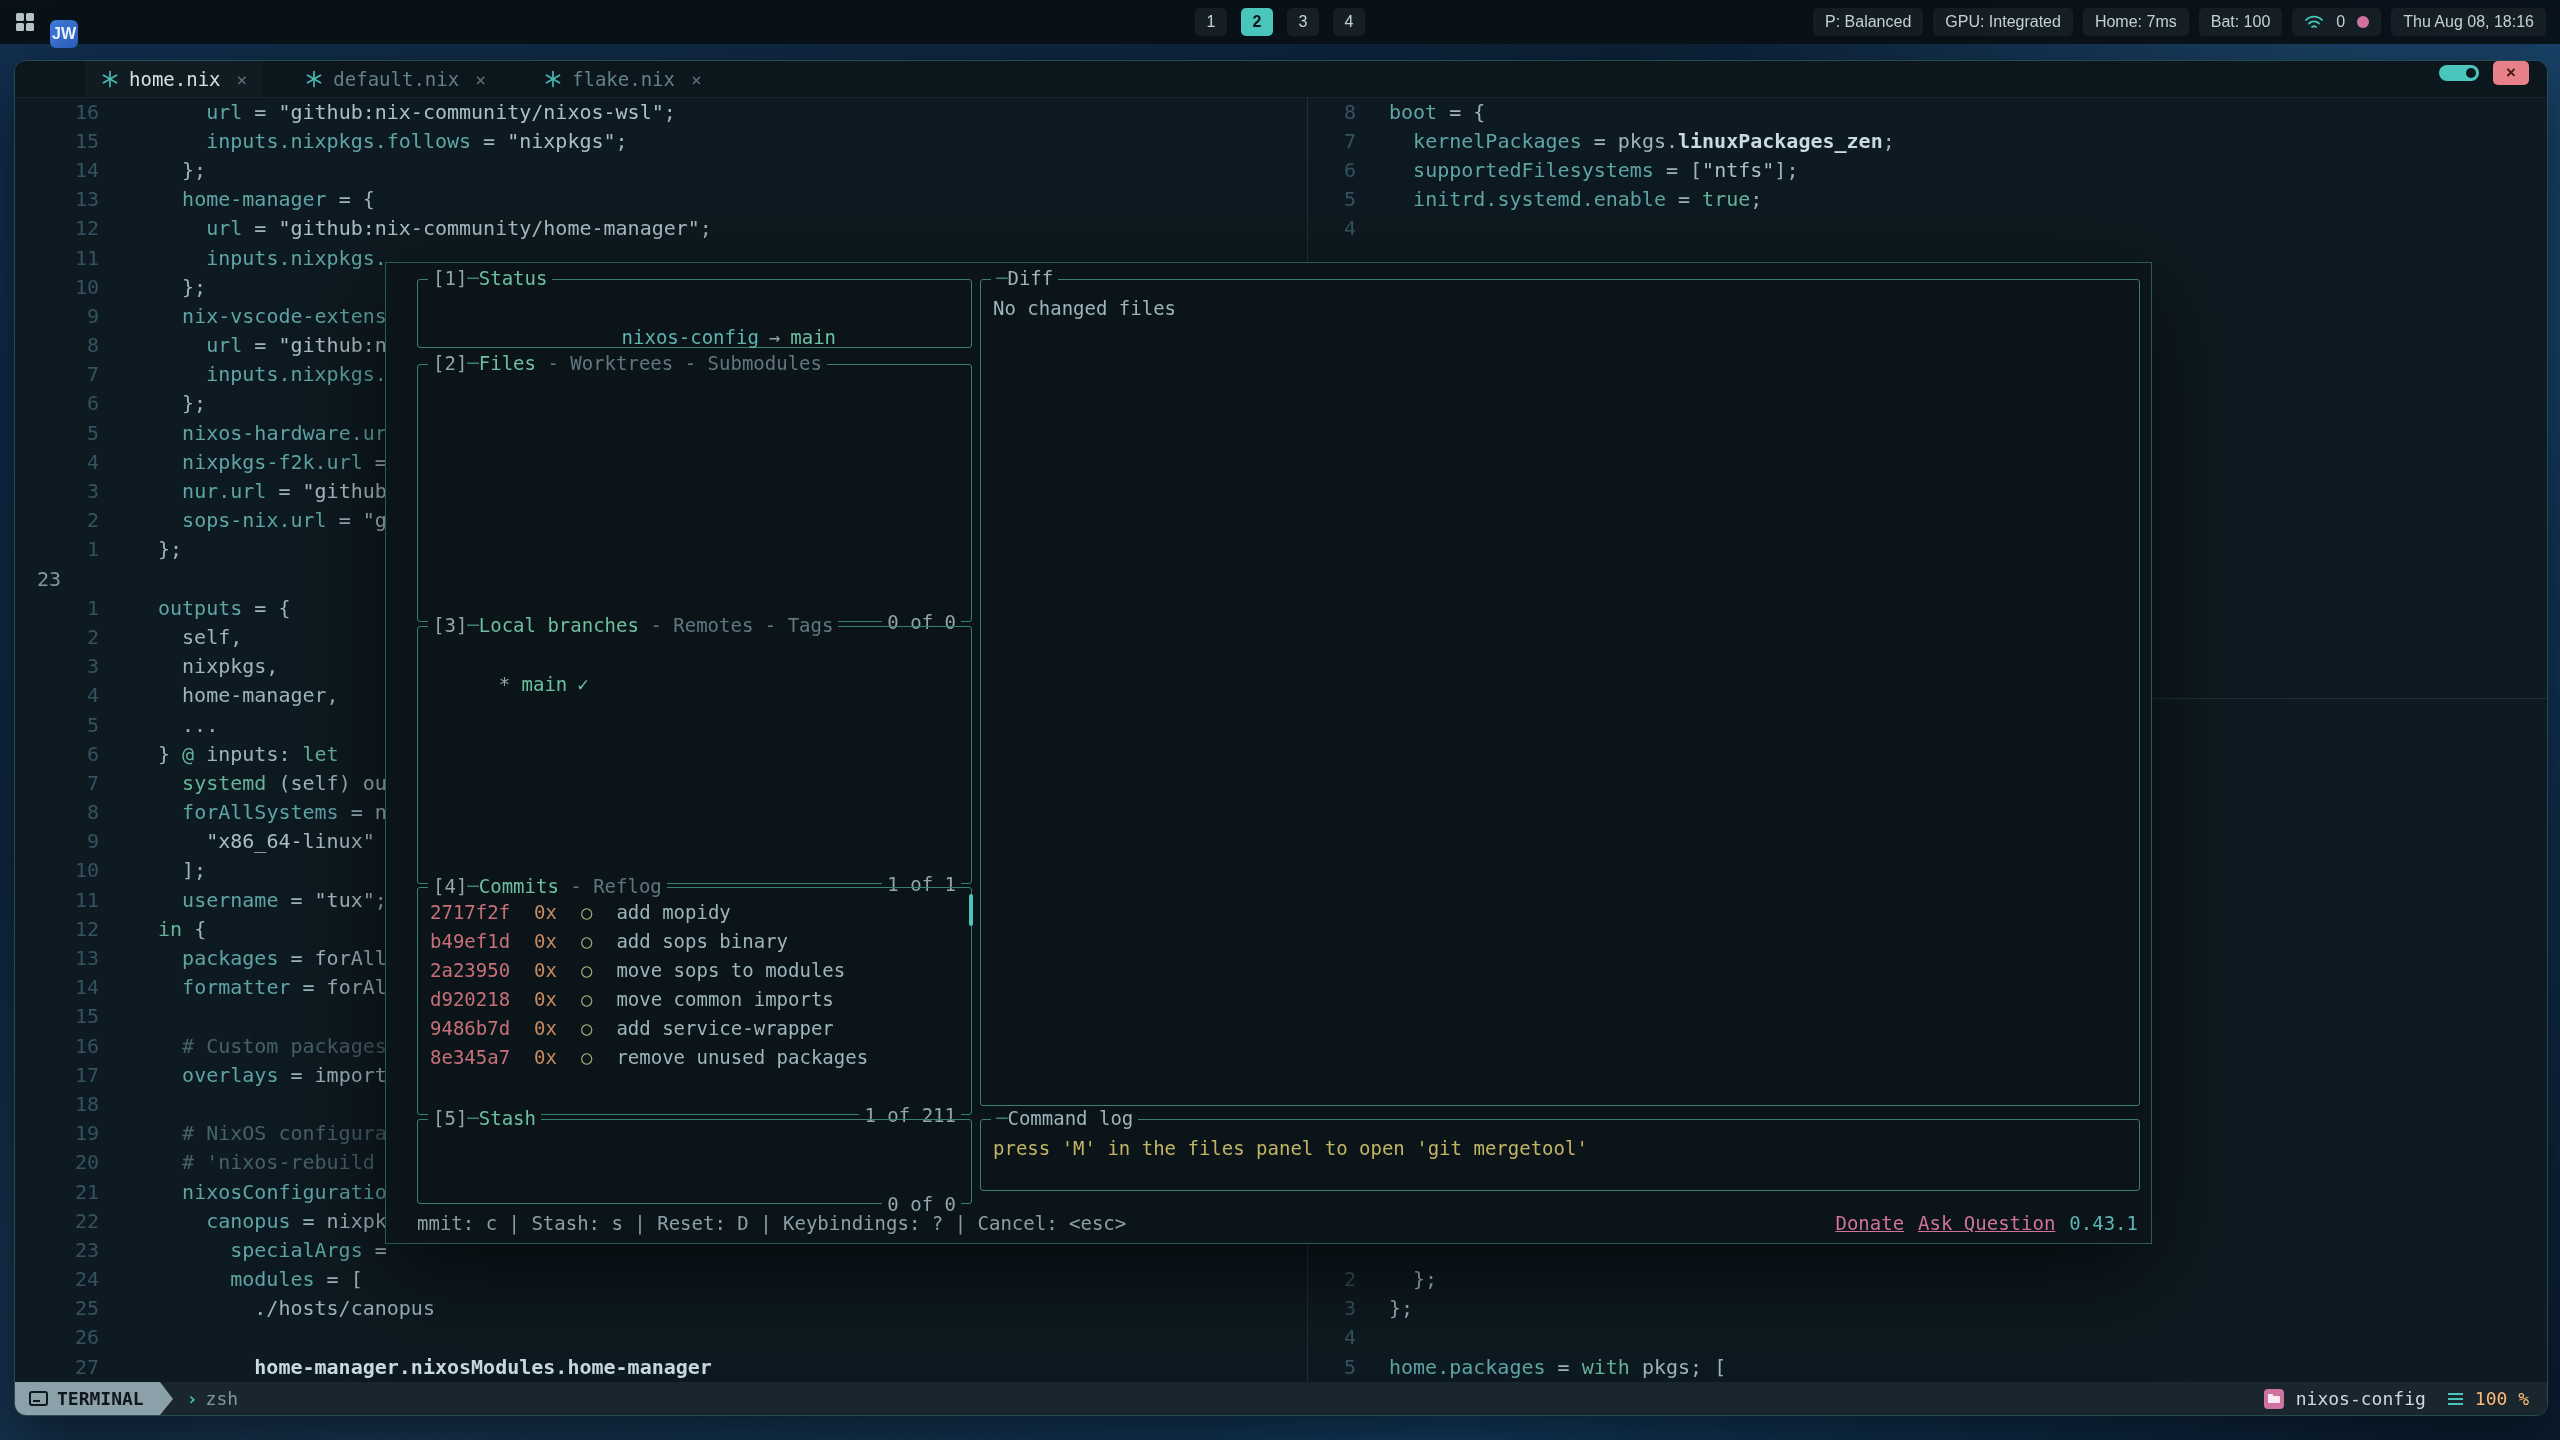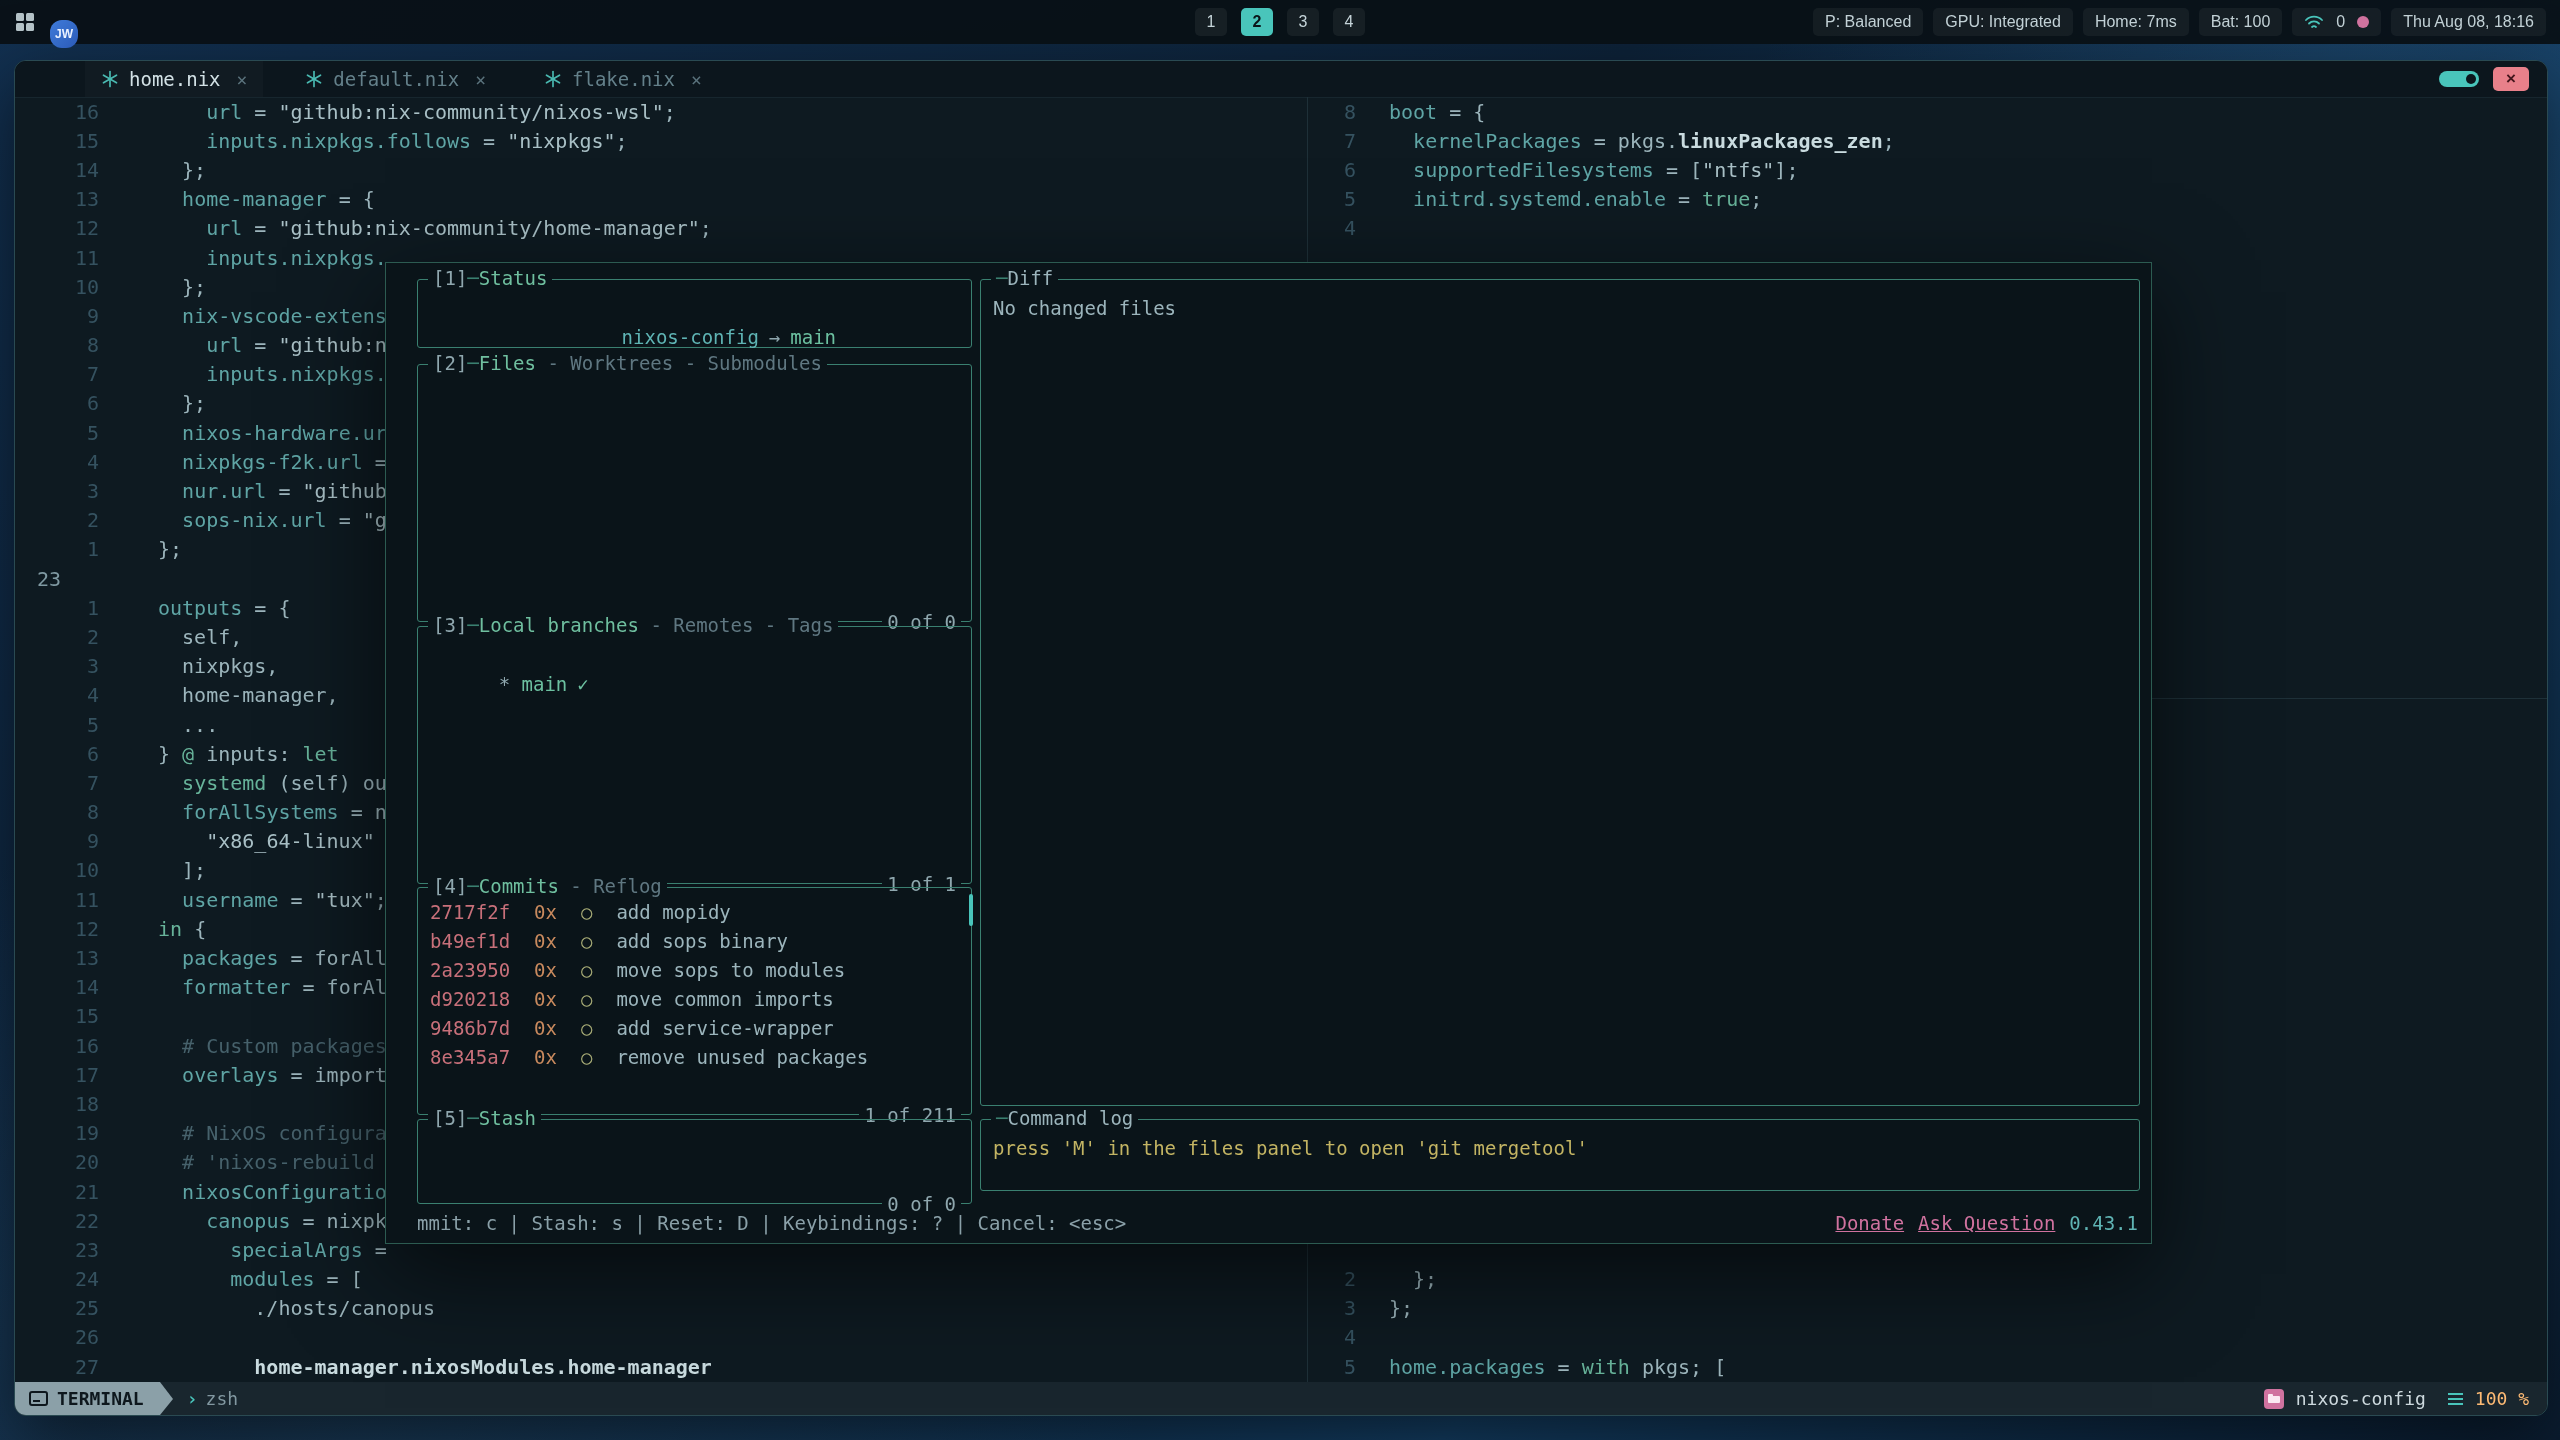--- a/index.html
+++ b/index.html
@@ -10,42 +10,42 @@
       radial-gradient(1000px 700px at 92% 8%, rgba(60,120,170,.22), transparent 60%),
       radial-gradient(800px 500px at 55% 50%, rgba(40,90,140,.15), transparent 70%),
       linear-gradient(135deg,#123050,#0d2238 42%,#144067 72%,#0b1d31);
   }
 
   
   .topbar{position:absolute;left:0;top:0;width:2560px;height:44px;
     background:rgba(9,16,21,.94);display:flex;align-items:center;
     padding:0 14px;box-sizing:border-box;color:#c2d1d6;font-size:16px;z-index:20;}
   .tb-left{display:flex;align-items:center;gap:14px;}
-  .app-badge{width:28px;height:28px;border-radius:12px;
+  .app-badge{width:28px;height:28px;border-radius:6px;
     background:linear-gradient(135deg,#3f7bd9,#2b5bb8);color:#eaf2ff;
-    font-weight:bold;font-size:12px;display:flex;align-items:center;justify-content:center;margin-top:23px;}
+    font-weight:bold;font-size:16px;display:flex;align-items:center;justify-content:center;margin-top:23px;}
   .tb-center{position:absolute;left:50%;top:0;height:44px;transform:translateX(-50%);
     display:flex;align-items:center;gap:14px;}
   .ws{min-width:32px;height:28px;line-height:28px;text-align:center;border-radius:5px;
     background:rgba(255,255,255,.06);color:#c5d4d9;font-size:16px;cursor:pointer;}
   .ws.active{background:#49c5bb;color:#0a1418;font-weight:bold;}
   .tb-right{margin-left:auto;display:flex;align-items:center;gap:10px;}
   .chip{background:rgba(255,255,255,.05);border-radius:5px;padding:5px 12px;
     font-size:16px;color:#c2d1d6;white-space:nowrap;}
   .icon-chip{display:flex;align-items:center;gap:12px;}
   .pink-dot{width:12px;height:12px;border-radius:50%;background:#d0729f;display:inline-block;}
 
   
   .window{position:absolute;left:14px;top:60px;width:2532px;height:1354px;
     background:#0e1a21;border:1px solid #2a4a52;border-radius:12px;
     box-shadow:0 24px 70px rgba(0,0,0,.55);overflow:hidden;z-index:1;}
 
   
   .tabbar{position:absolute;left:0;top:0;right:0;height:36px;background:#0c161d;
-    border-bottom:1px solid #17262e;display:flex;align-items:center;}
+    border-bottom:1px solid #17262e;display:flex;align-items:flex-start;}
   .tablist{display:flex;align-items:center;height:100%;padding-left:70px;gap:26px;}
   .tab{display:flex;align-items:center;gap:10px;height:100%;padding:0 16px;
     font-family:"DejaVu Sans Mono",monospace;font-size:19px;color:#64808a;cursor:pointer;}
   .tab.active{color:#d3e2e6;background:rgba(255,255,255,.025);}
   .tab .close{color:#5a727c;font-size:18px;margin-left:6px;}
   .win-controls{margin-left:auto;display:flex;align-items:center;gap:14px;padding-right:18px;}
   .pill-toggle{width:40px;height:16px;border-radius:8px;background:#49c5bb;position:relative;cursor:pointer;}
   .pill-toggle::after{content:"";position:absolute;right:3px;top:3px;width:10px;height:10px;
     border-radius:50%;background:#0c161d;}
   .close-btn{width:36px;height:24px;border-radius:5px;background:#e8808a;color:#42141b;

